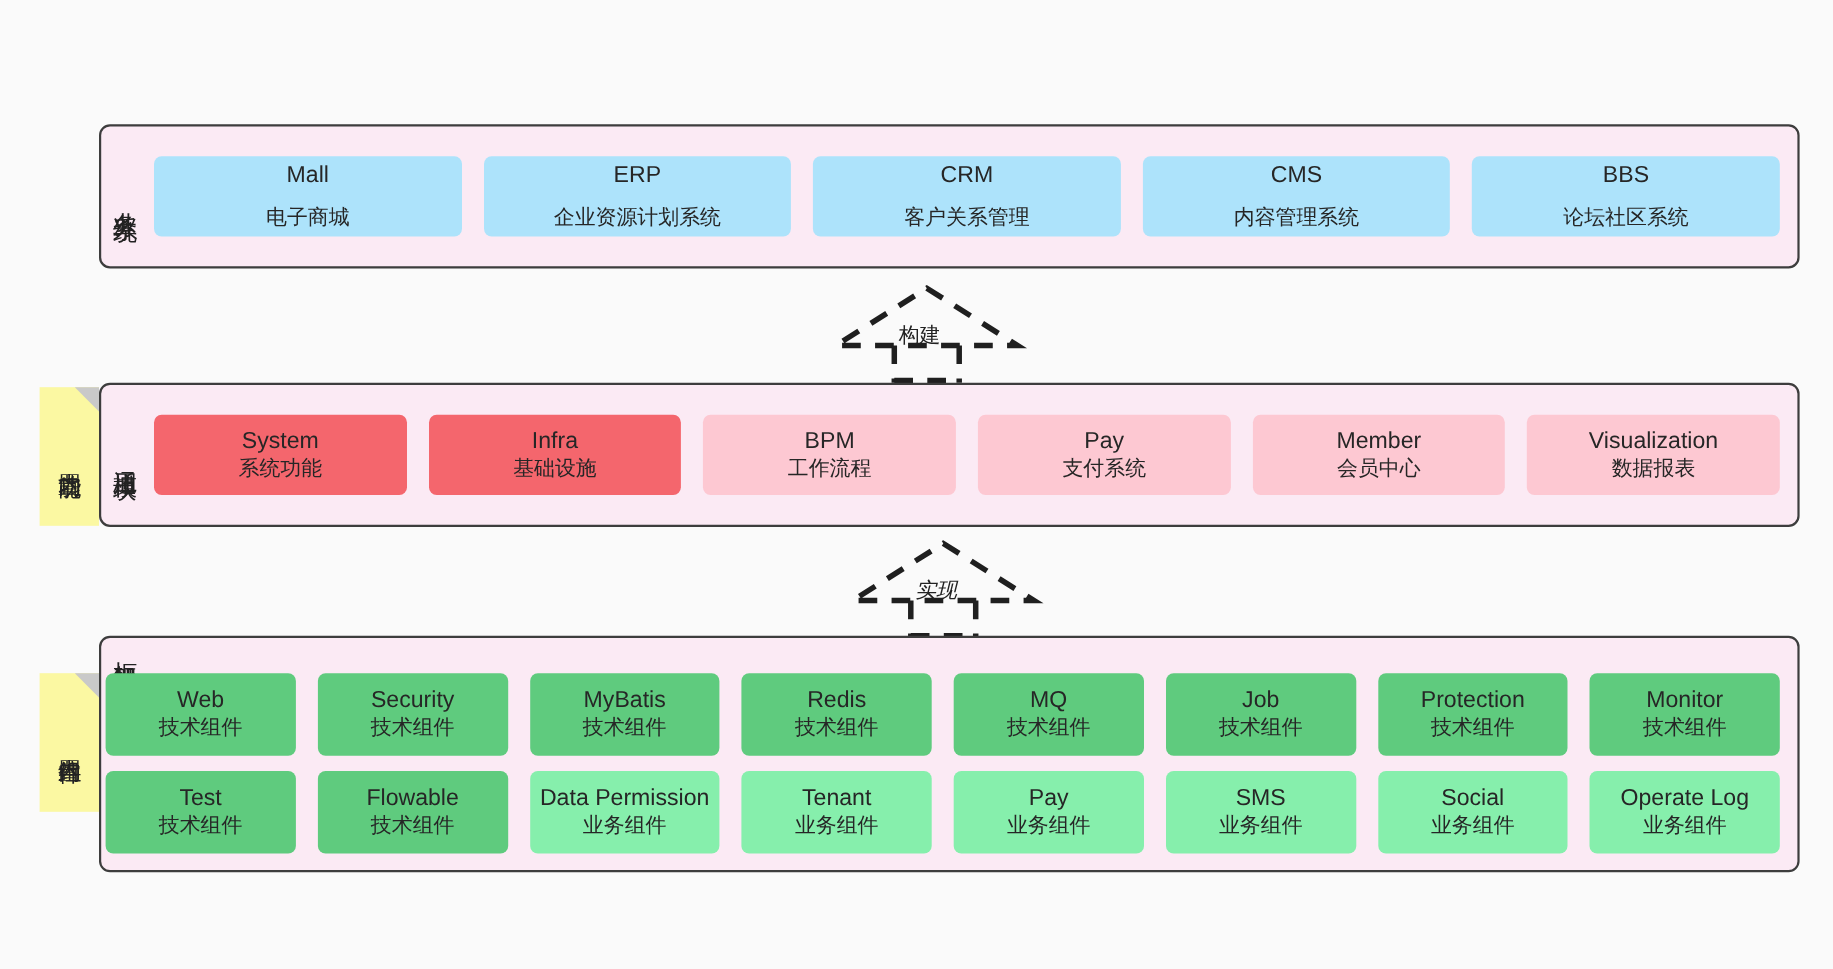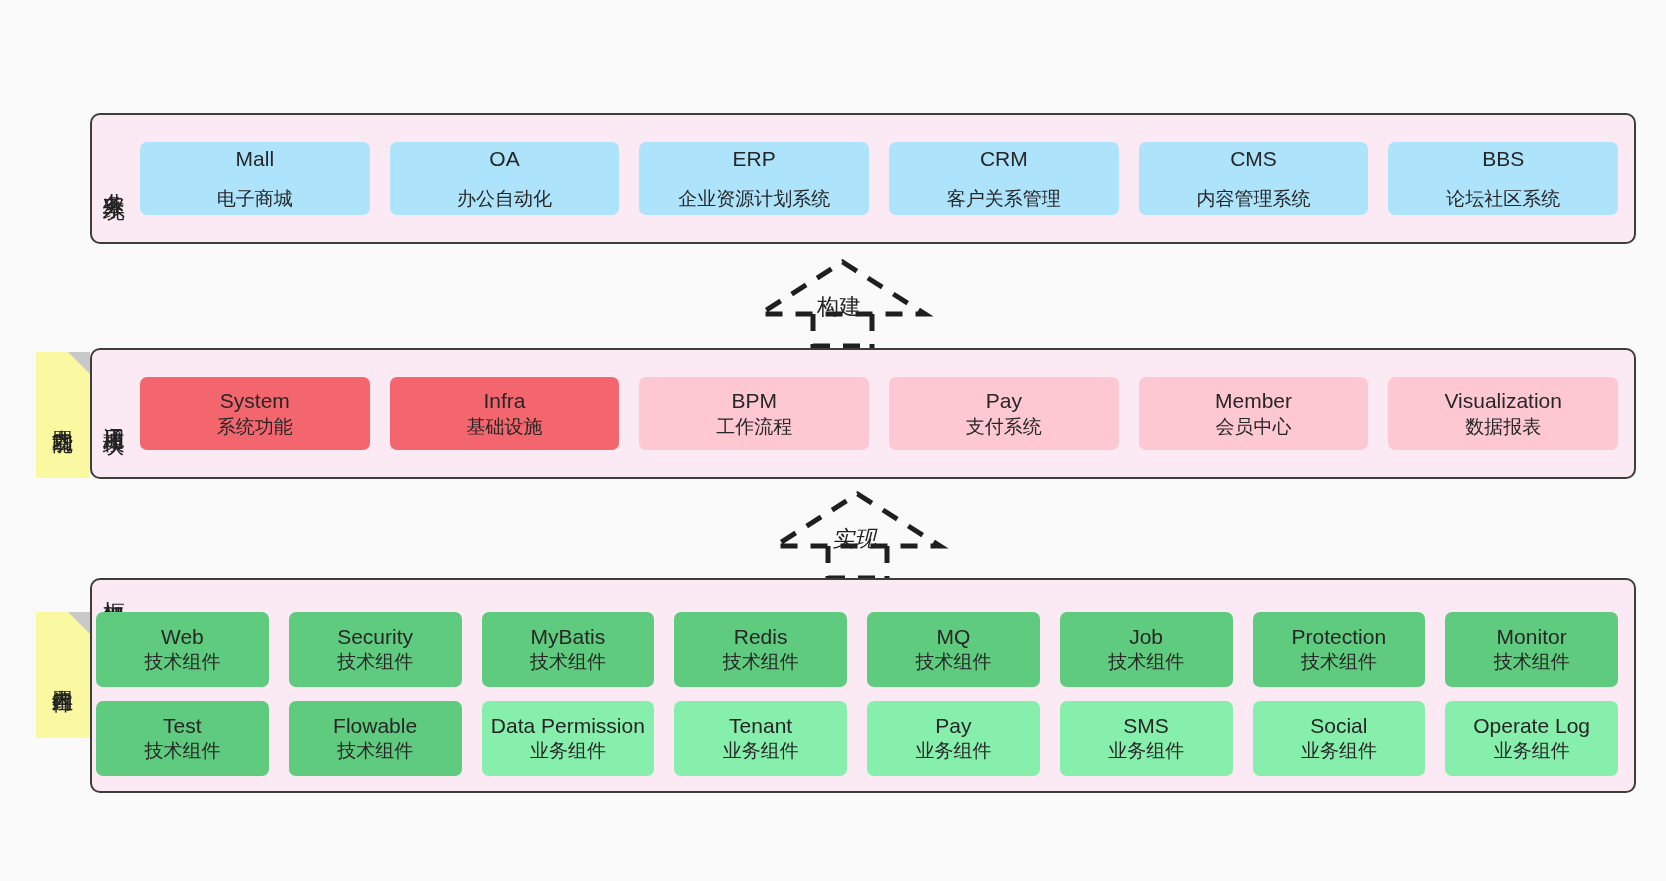--- a/index.html
+++ b/index.html
@@ -110,21 +110,21 @@
     border-left: 22px solid transparent;
   }
   #tab-builtin-func { left: 36px; top: 352px; height: 126px; }
   #tab-builtin-comp { left: 36px; top: 612px; height: 126px; }
 
   
   .uml-arrow { position: absolute; }
   .uml-arrow svg { display: block; overflow: visible; }
   .uml-label {
     position: absolute;
-    font-size: 22px;
+    font-size: 19px;
     color: #222;
     background: transparent;
     white-space: nowrap;
   }
 
   #arrow-build { left: 755px; top: 258px; width: 175px; height: 90px; }
   #arrow-build .uml-label { left: 62px; top: 34px; }
   #arrow-impl  { left: 770px; top: 490px; width: 175px; height: 90px; }
   #arrow-impl  .uml-label { left: 62px; top: 34px; font-style: italic; }
 </style>
@@ -135,24 +135,20 @@
 
   <div class="layer" id="layer-business">
     <div class="layer-title">业务系统</div>
     <div class="layer-body">
       <div class="row">
         <div class="cell c-blue">
           <span class="en">Mall</span>
           <span class="cn">电子商城</span>
         </div>
         <div class="cell c-blue">
-          <span class="en">OA</span>
-          <span class="cn">办公自动化</span>
-        </div>
-        <div class="cell c-blue">
           <span class="en">ERP</span>
           <span class="cn">企业资源计划系统</span>
         </div>
         <div class="cell c-blue">
           <span class="en">CRM</span>
           <span class="cn">客户关系管理</span>
         </div>
         <div class="cell c-blue">
           <span class="en">CMS</span>
           <span class="cn">内容管理系统</span>

